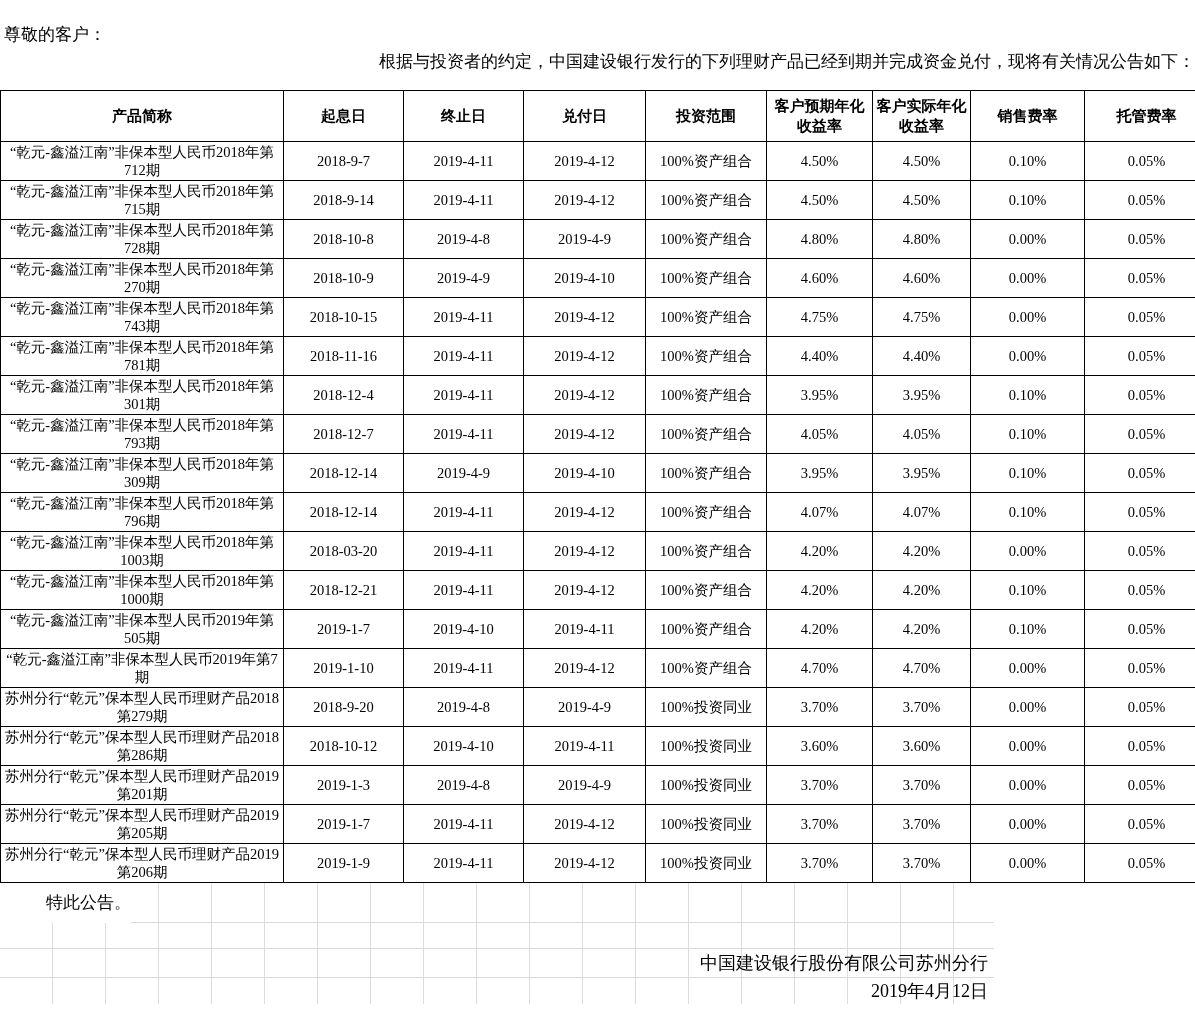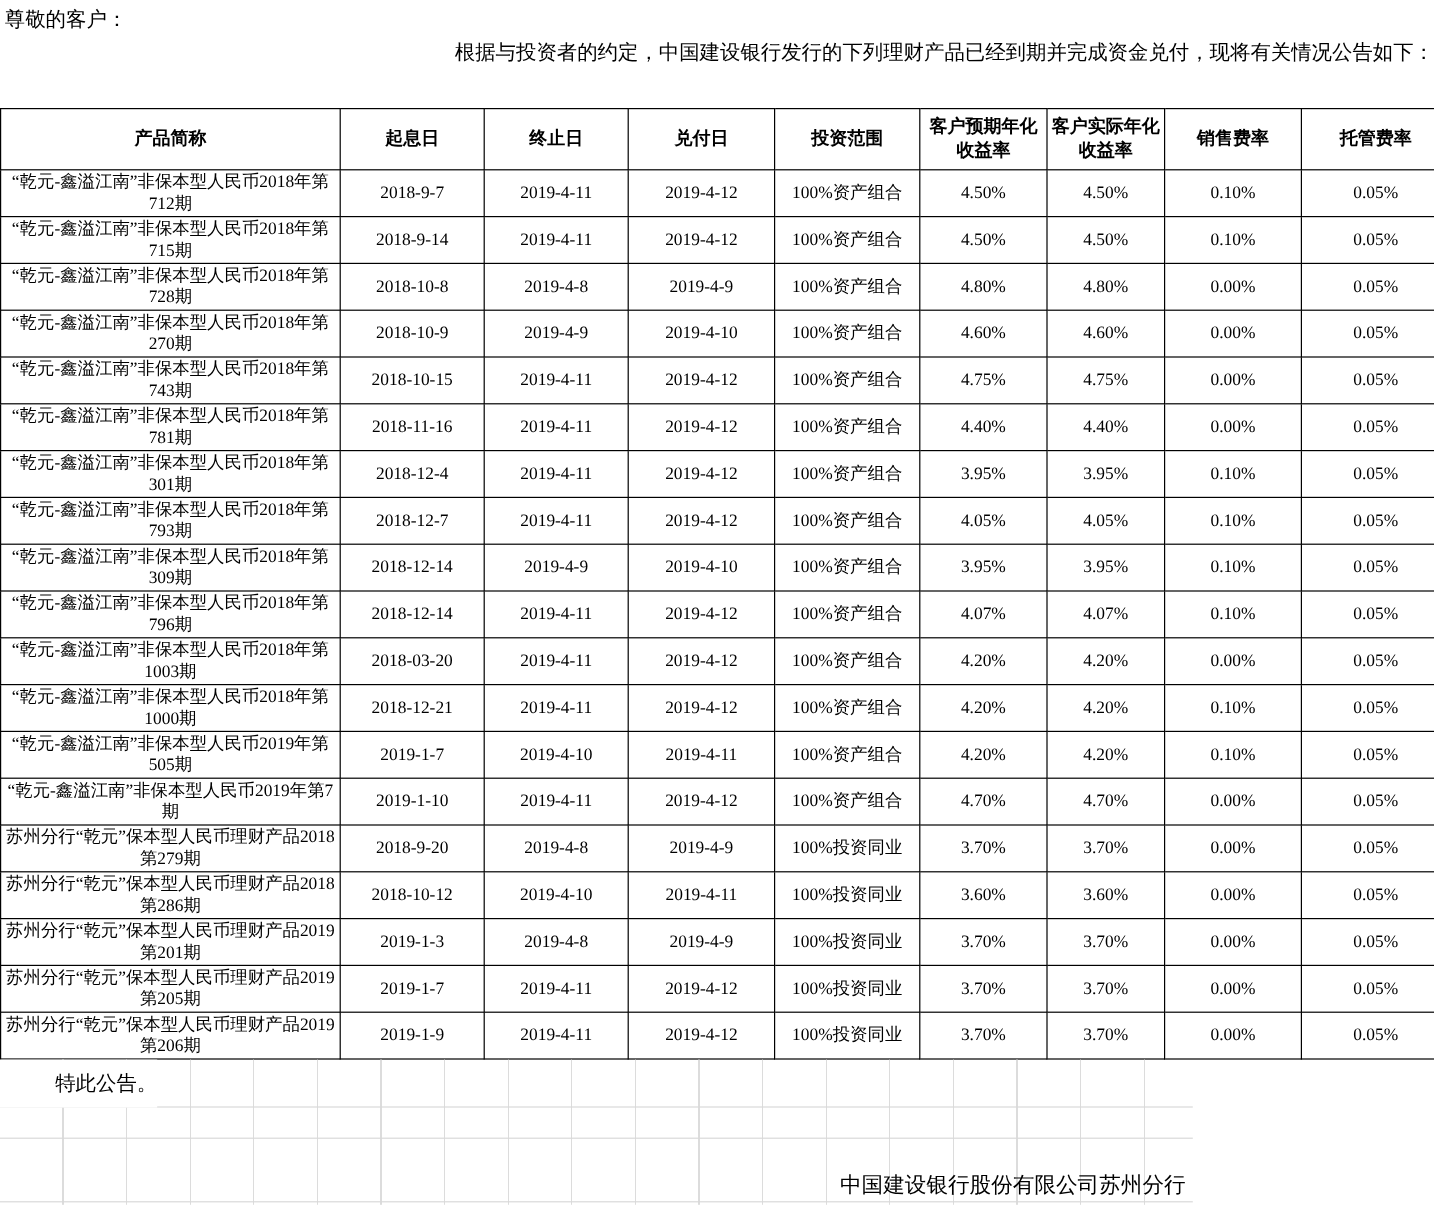--- a/index.html
+++ b/index.html
@@ -5,21 +5,21 @@
   html,body{margin:0;padding:0;background:#ffffff;}
   body{
     width:1195px;height:1026px;overflow:hidden;
     font-family:"Liberation Serif","DejaVu Serif",serif;
     color:#000;
     -webkit-font-smoothing:antialiased;
   }
   .page{width:1195px;height:1026px;position:relative;background:#fff;}
 
   
-  .top{height:90px;box-sizing:border-box;padding-top:5px;}
+  .top{height:90px;box-sizing:border-box;padding-top:23px;}
   .greeting{font-size:17px;line-height:24px;padding-left:4px;}
   .intro{font-size:17px;line-height:24px;padding-left:46px;margin-top:3px;text-align:right;}
 
   
   table.products{
     border-collapse:collapse;table-layout:fixed;
     width:1195px;
   }
   table.products th, table.products td{
     border:1px solid #000;
@@ -52,21 +52,21 @@
   .grid-row{box-sizing:border-box;border-bottom:1px solid #d9d9d9;position:relative;}
   .grid-row.r1{height:40px;}
   .grid-row.r2{height:26px;}
   .grid-row.r3{height:29px;}
   .grid-row.r4{height:26px;border-bottom:none;}
   .notice{
     display:inline-block;padding-left:46px;font-size:17px;line-height:40px;
     background:#fff;
   }
   .sig,.date-line{
-    display:block;text-align:right;padding-right:6px;font-size:18px;margin-top:24px;
+    display:block;text-align:right;padding-right:6px;font-size:18px;
   }
   .sig{line-height:29px;}
   .date-line{line-height:26px;padding-left:47px;}
 </style>
 </head>
 <body>
 
 <div class="page">
 
   <div class="top">

